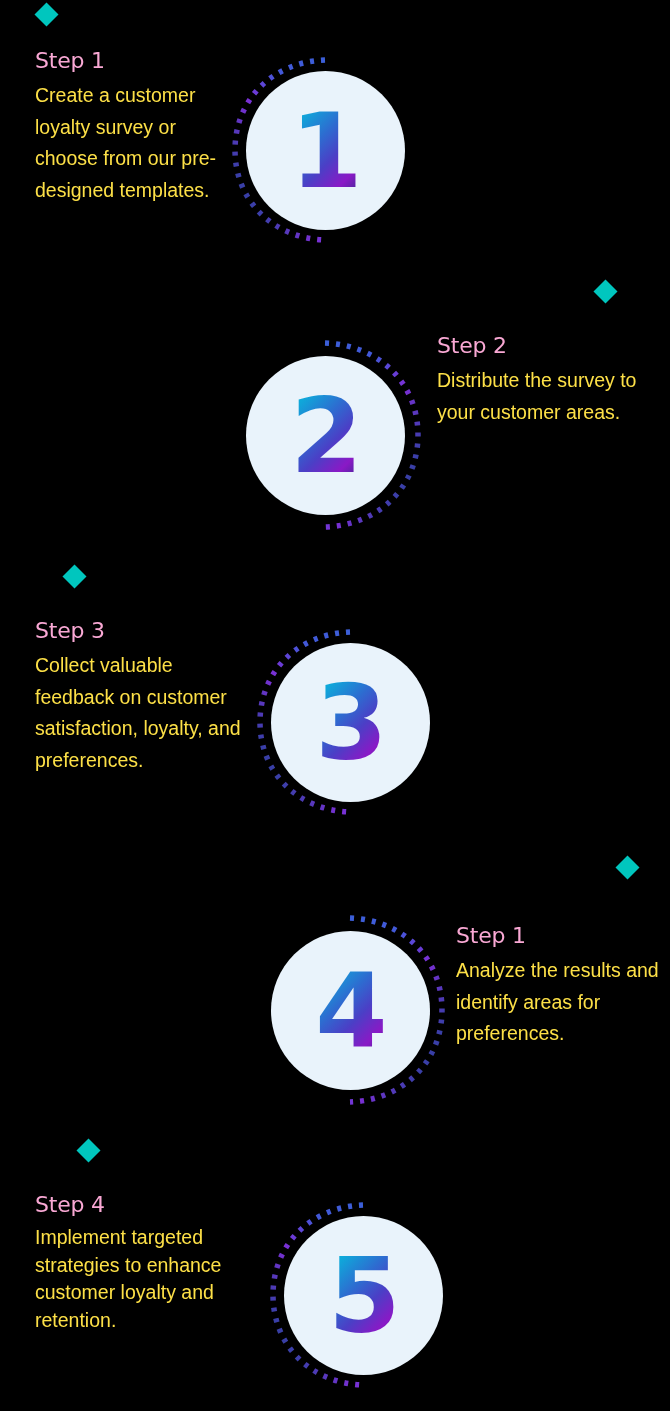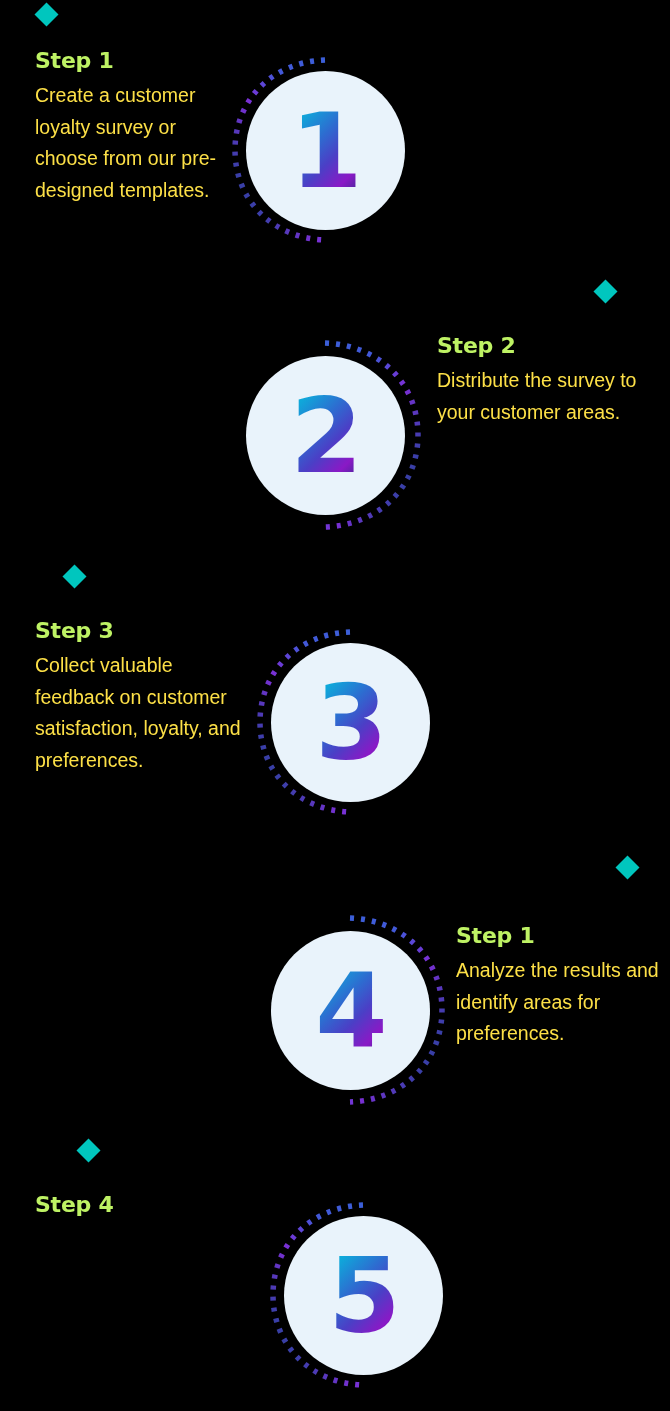--- a/index.html
+++ b/index.html
@@ -47,23 +47,23 @@
     color: transparent;
     -webkit-text-fill-color: transparent;
     letter-spacing: -0.02em;
   }
   .textblock {
     position: absolute;
     z-index: 4;
   }
   .step-title {
     font-family: "DejaVu Sans", sans-serif;
-    font-weight: 700;
+    font-weight: 400;
     font-size: 22px;
-    color: #bef264;
+    color: #f9a8d4;
     letter-spacing: -0.01em;
     margin-bottom: 7px;
     white-space: nowrap;
   }
   .step-body {
     font-family: "Liberation Sans", sans-serif;
     font-weight: 400;
     font-size: 19.5px;
     line-height: 1.62;
     color: #fde047;
@@ -180,15 +180,16 @@
     <div class="step-body">Collect valuable feedback on customer satisfaction, loyalty, and preferences.</div>
   </div>
 
   <div class="textblock" style="left:456px; top:923px; width:210px;">
     <div class="step-title">Step 1</div>
     <div class="step-body">Analyze the results and identify areas for preferences.</div>
   </div>
 
   <div class="textblock" style="left:35px; top:1192px; width:228px;">
     <div class="step-title">Step 4</div>
+    <div class="step-body tight">Implement targeted strategies to enhance customer loyalty and retention.</div>
   </div>
 
 </div>
 
 </body></html>

